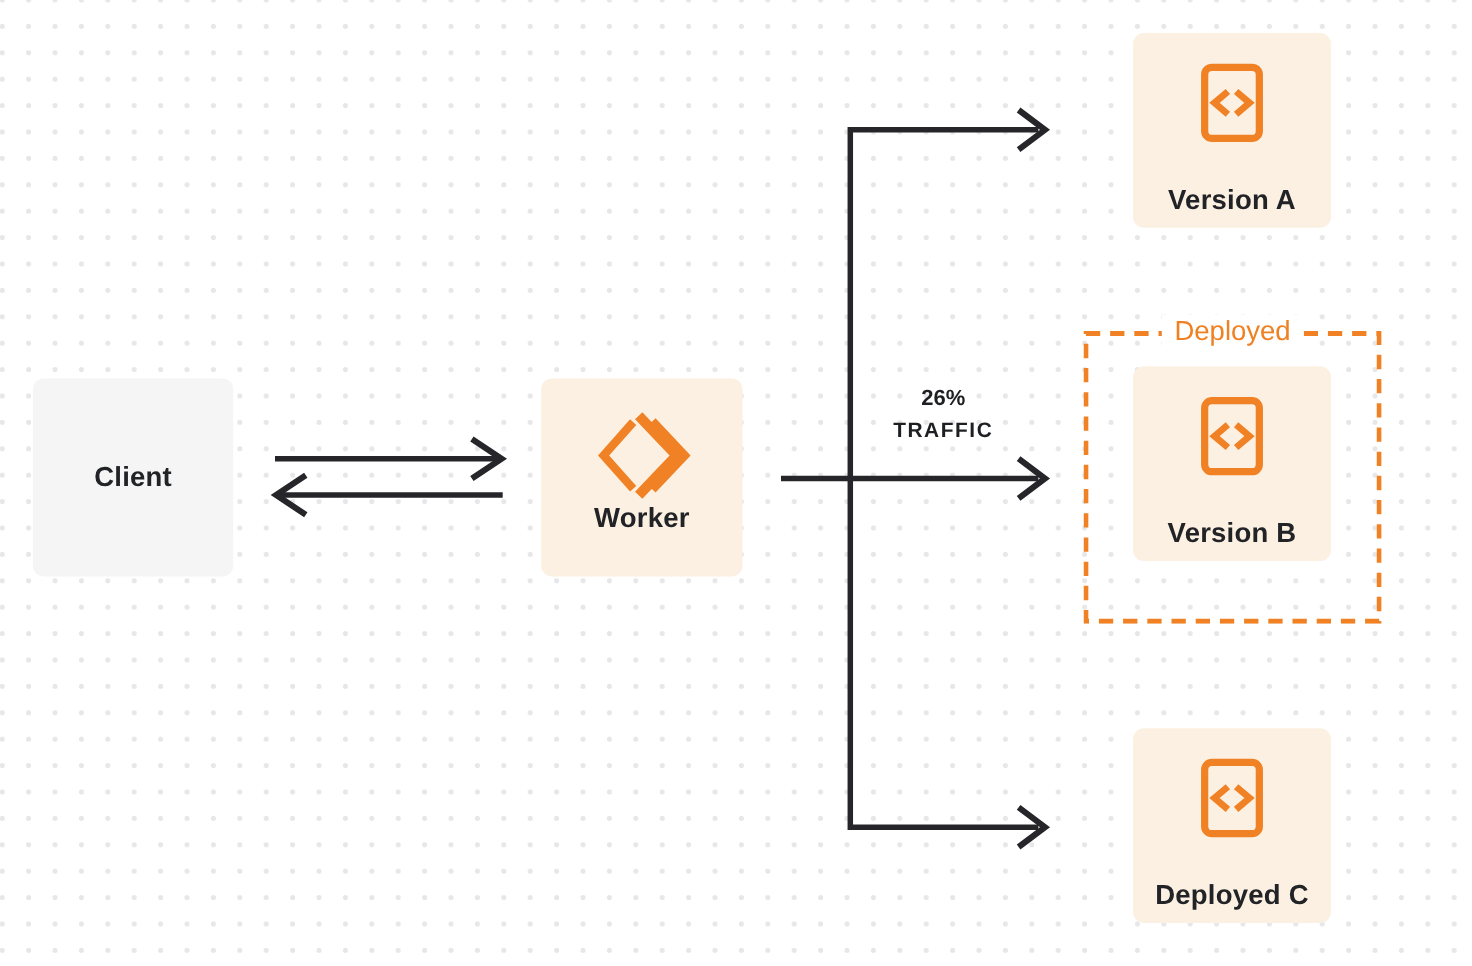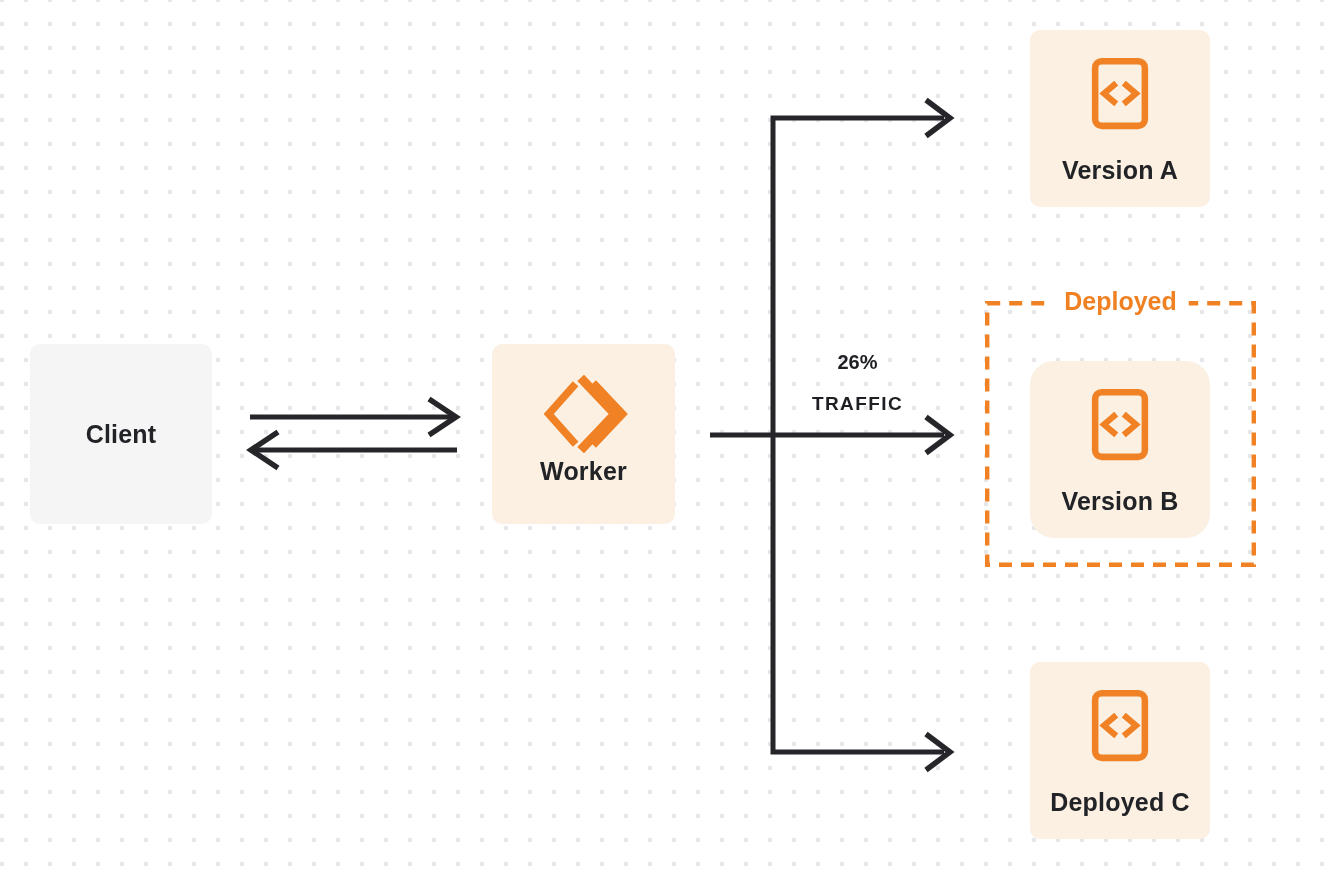--- a/index.html
+++ b/index.html
@@ -41,62 +41,62 @@
     left: 492px; top: 344px; width: 183px; height: 180px;
     background: #fbf0e2;
     padding-top: 28px;
     gap: 0;
   }
 
   .version-node {
     width: 180px; height: 177px;
     background: #fbf0e2;
     padding-top: 26px;
-    gap: 24px;
+    gap: 36px;
     left: 1030px;
   }
   .version-a { top: 30px; }
-  .version-b { top: 361px; border-radius: 24px; }
+  .version-b { top: 333px; }
   .version-c { top: 662px; }
 
   .icon-wrap { display: flex; align-items: center; justify-content: center; }
 
   .arrows-overlay {
     position: absolute;
     left: 0; top: 0;
     width: 1338px; height: 878px;
     pointer-events: none;
   }
 
   .traffic-label {
     position: absolute;
     left: 770px; top: 350px;
     width: 175px;
     text-align: center;
     color: #1e1f23;
     font-weight: 700;
   }
   .traffic-line1 { font-size: 20px; line-height: 24px; }
-  .traffic-line2 { font-size: 19px; line-height: 24px; margin-top: 18px; letter-spacing: 1.4px; }
+  .traffic-line2 { font-size: 19px; line-height: 24px; margin-top: 6px; letter-spacing: 1.4px; }
 
   .deployed-group {
     position: absolute;
     left: 985px; top: 301px;
     width: 271px; height: 266px;
   }
   .deployed-border { position: absolute; inset: 0; }
   .deployed-label {
     position: absolute;
     top: -15px; left: 50%;
     transform: translateX(-50%);
     background: #ffffff;
     padding: 0 12px;
     font-size: 25px;
     line-height: 30px;
-    font-weight: 700;
+    font-weight: 400;
     color: #ef8123;
     white-space: nowrap;
   }
 </style>
 </head>
 <body>
 
 <div class="canvas">
 
   <div class="node client-node">

